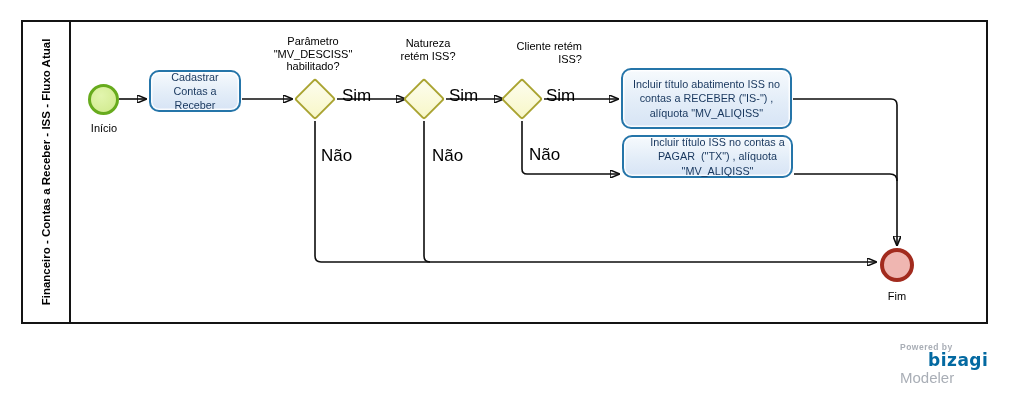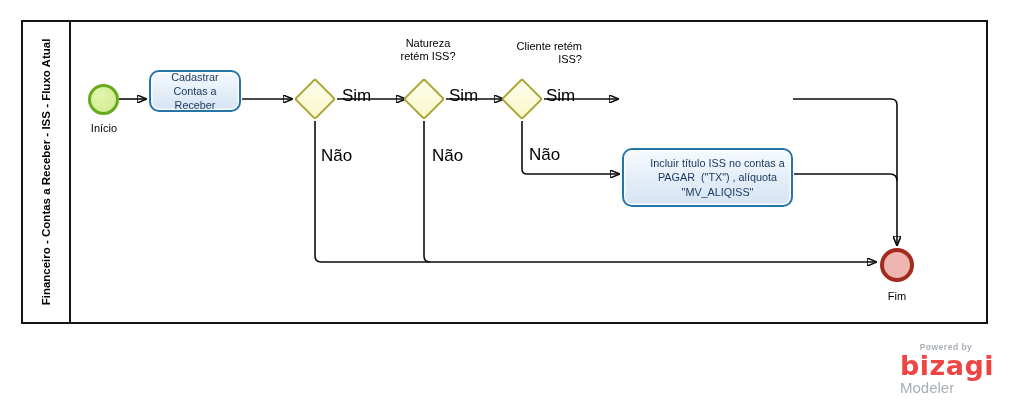--- a/index.html
+++ b/index.html
@@ -81,21 +81,21 @@
     align-items: center;
     justify-content: center;
     text-align: center;
     color: #17365d;
     font-size: 10.8px;
     line-height: 1.32;
     white-space: pre-wrap;
   }
   .task-cadastrar { left: 149px; top: 70px;  width: 92px;  height: 42px; }
   .task-receber   { left: 621px; top: 68px;  width: 171px; height: 61px; }
-  .task-pagar     { left: 622px; top: 148px; width: 171px; height: 59px; padding-left: 20px; }
+  .task-pagar     { left: 622px; top: 135px; width: 171px; height: 43px; padding-left: 20px; }
   
   .gateway {
     position: absolute;
     width: 30px; height: 30px;
     box-sizing: border-box;
     border: 2.2px solid #aaa431;
     background: linear-gradient(135deg, #fdfdee 0%, #f8f7c8 100%);
     transform: rotate(45deg);
     border-radius: 3px;
   }
@@ -125,36 +125,37 @@
   .nao3 { left: 529px; top: 145px; }
   
   .branding {
     position: absolute;
     left: 900px; top: 342px;
     width: 92px;
     text-align: left;
   }
   .powered-by {
     display: block;
-    text-align: center;
+    text-align: left;
     font-size: 8.5px;
     font-weight: bold;
     color: #a9aeb6;
     letter-spacing: 0.5px;
     margin-bottom: 0px;
   }
   .bizagi-word {
     display: block;
     font-family: "DejaVu Sans", sans-serif;
-    font-size: 27px;
+    font-size: 17px;
     font-weight: bold;
-    color: #ef4444;
+    color: #0369a1;
     line-height: 1.0;
     letter-spacing: 0.5px;
     text-transform: lowercase;
+    margin-left: 28px;
   }
   .modeler-word {
     display: block;
     font-size: 15px;
     color: #a9aeb6;
     margin-top: 0px;
   }
 </style>
 </head>
 <body>
@@ -187,37 +188,45 @@
 
   <div class="event start-event"></div>
   <div class="lbl start-label">Início</div>
 
   <div class="task task-cadastrar">
     <span>Cadastrar
 Contas a
 Receber</span>
   </div>
 
+  <div class="lbl gw1-label">Parâmetro
+"MV_DESCISS"
+habilitado?</div>
   <div class="gateway gw1"></div>
 
   <div class="lbl gw2-label">Natureza
 retém ISS?</div>
   <div class="gateway gw2"></div>
 
   <div class="lbl gw3-label">Cliente retém
 ISS?</div>
   <div class="gateway gw3"></div>
 
   <span class="edge-label sim1">Sim</span>
   <span class="edge-label nao1">Não</span>
   <span class="edge-label sim2">Sim</span>
   <span class="edge-label nao2">Não</span>
   <span class="edge-label sim3">Sim</span>
   <span class="edge-label nao3">Não</span>
 
+  <div class="task task-receber">
+    <span>Incluir título abatimento ISS no
+contas a RECEBER ("IS-") ,
+alíquota "MV_ALIQISS"</span>
+  </div>
 
   <div class="task task-pagar">
     <span>Incluir título ISS no contas a
 PAGAR  ("TX") , alíquota
 "MV_ALIQISS"</span>
   </div>
 
   <div class="event end-event"></div>
   <div class="lbl end-label">Fim</div>
 

